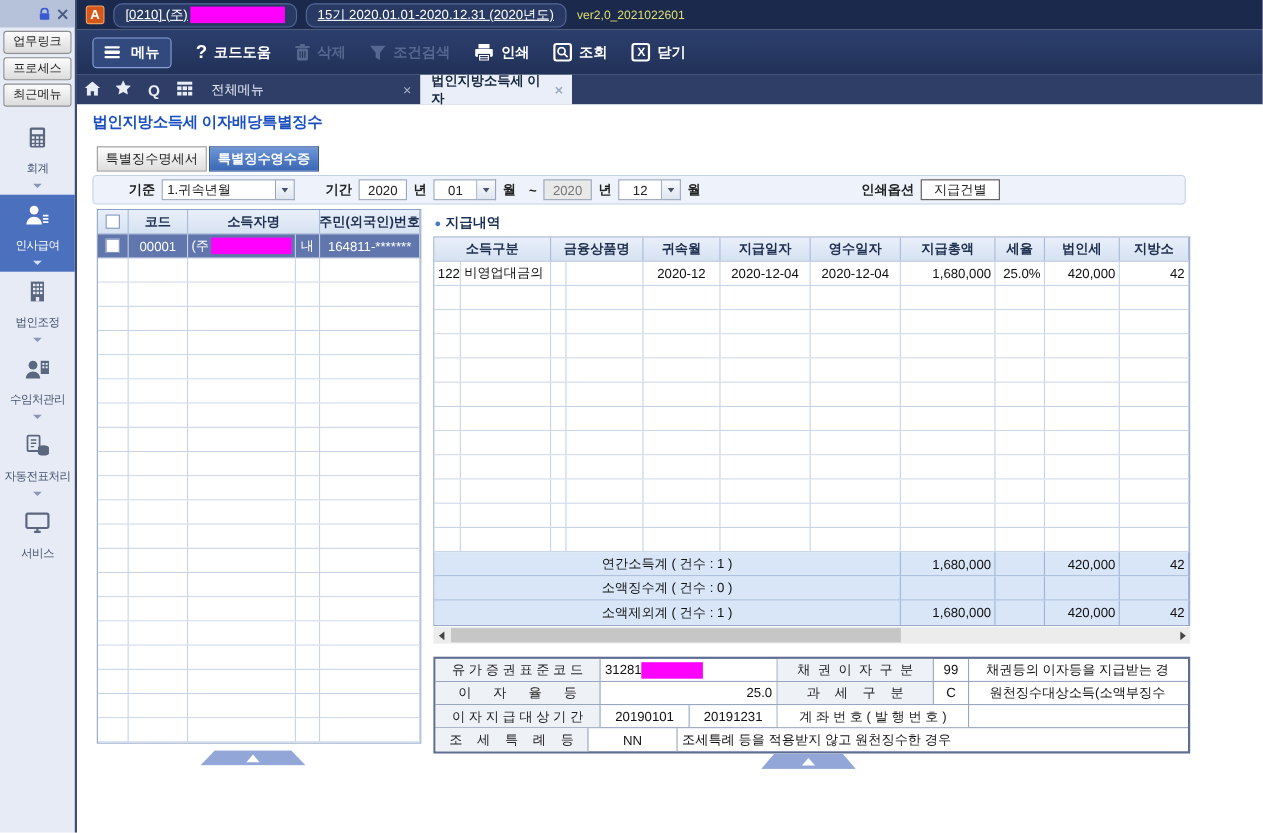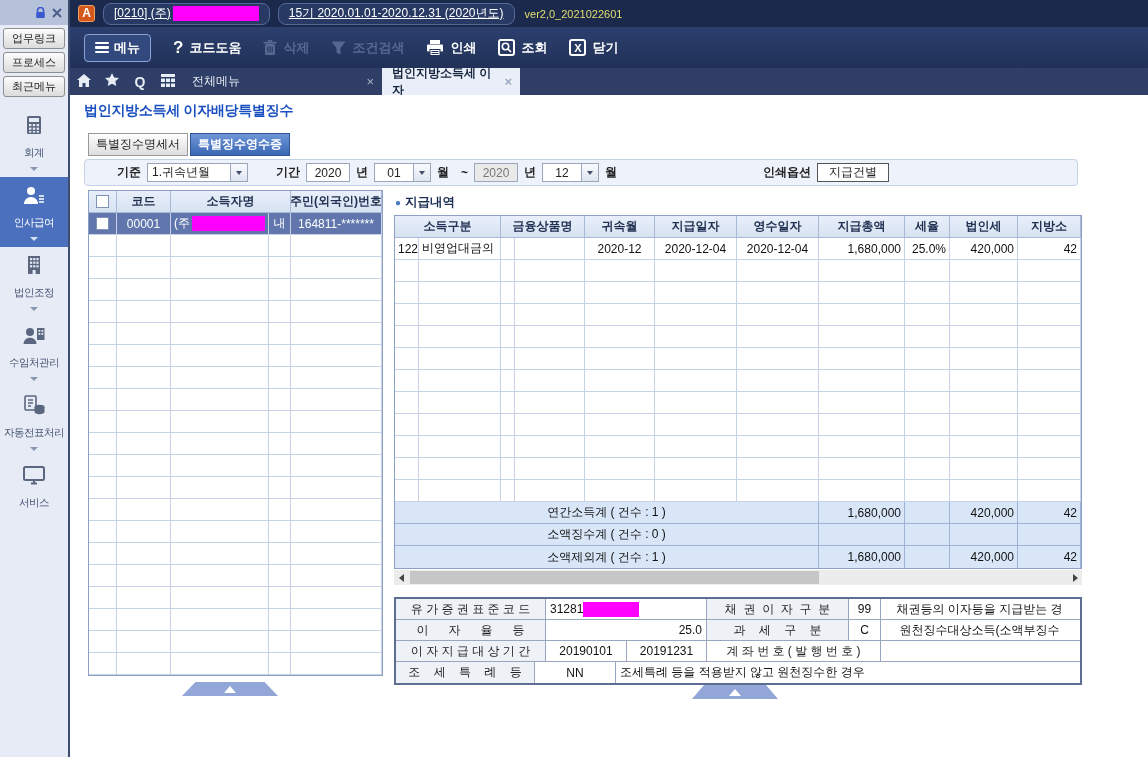--- a/index.html
+++ b/index.html
@@ -27,21 +27,21 @@
   .applogo { width:17px; height:17px; background:#d4581c; border:1px solid #f0a060; border-radius:3px; color:#fff; font-weight:bold; font-size:12px; text-align:center; line-height:15px; }
   .seg { background:#283a63; border:1px solid #55689a; border-radius:8px; color:#fff; padding:1px 10px 2px; font-size:12px; white-space:nowrap; }
   .seg .ul { text-decoration:underline; }
   .redact { display:inline-block; vertical-align:middle; background:var(--redact,#ff00ff); }
   .redact.title-r { width:86px; height:15px; margin-left:2px; }
   .ver { color:var(--version-text,#e3df6e); font-size:11px; margin-left:2px; }
 
   #toolbar { height:41px; background:linear-gradient(#2c3f6d,#213158); display:flex; align-items:center; gap:22px; padding-left:14px; color:#fff; }
   .tb { display:flex; align-items:center; gap:6px; font-size:13px; font-weight:bold; white-space:nowrap; }
   .tb.disabled { color:#56688f; }
-  .tb-menubtn { display:flex; align-items:center; gap:5px; background:#31497c; border:1px solid #8aa2d8; border-radius:4px; color:#fff; font-size:13px; font-weight:bold; padding:4px 10px; }
+  .tb-menubtn { display:flex; align-items:center; gap:10px; background:#31497c; border:1px solid #8aa2d8; border-radius:4px; color:#fff; font-size:13px; font-weight:bold; padding:4px 10px; }
   .bars { display:inline-block; }
   .bars i { display:block; width:14px; height:2.5px; background:#fff; margin:2px 0; border-radius:1px; }
   .qmark { font-size:17px; font-weight:bold; color:#fff; }
   .boxicon { width:17px; height:17px; border:2px solid #fff; border-radius:3px; display:flex; align-items:center; justify-content:center; font-size:11px; font-weight:bold; }
 
   #tabbar { height:27px; background:#2e3e67; display:flex; align-items:center; color:#e8ecf5; }
   .tbar-ico { width:28px; text-align:center; }
   .tab { display:flex; align-items:center; height:27px; padding:0 8px 0 10px; gap:8px; font-size:12px; }
   .tab .x { color:#aab4c8; font-size:13px; }
   .tab.inactive { width:200px; justify-content:space-between; }
@@ -55,21 +55,21 @@
   .subtab { position:absolute; top:38px; height:23px; font-size:12px; text-align:center; line-height:21px; }
   .subtab.inactive { left:18px; width:100px; background:linear-gradient(#fdfdfd,#dedede); border:1px solid #9a9a9a; color:#222; }
   .subtab.active { left:120px; width:100px; background:linear-gradient(#6f97d8,#3a67b4); border:1px solid #2f5598; color:#fff; font-weight:bold; }
 
   .filterbar { position:absolute; left:14px; top:64px; width:994px; height:27px; background:#eef3fb; border:1px solid #c4d2e6; border-radius:4px; display:flex; align-items:center; font-size:12px; color:#222; }
   .flabel { font-weight:bold; margin:0 6px; white-space:nowrap; }
   .fbox { background:#fff; border:1px solid #9aa6ba; height:19px; display:inline-flex; align-items:center; padding:0 4px; }
   .fbox.muted { background:#e9e9e9; color:#777; }
   .fbox.yr { width:44px; justify-content:center; }
   .fbox.mo { width:40px; justify-content:center; }
-  .fbox.sel { width:84px; }
+  .fbox.sel { width:104px; }
   .ddbtn { width:17px; height:19px; background:linear-gradient(#f8fafd,#dfe6f0); border:1px solid #9aa6ba; border-left:none; display:inline-flex; align-items:center; justify-content:center; }
   .ddbtn i { width:0; height:0; border-left:3.5px solid transparent; border-right:3.5px solid transparent; border-top:4px solid #44506a; }
   .popt { width:72px; height:19px; background:#fff; border:1px solid #555; text-align:center; line-height:17px; }
 
   
   .grid { position:absolute; border:1px solid #8ba0c4; background:#fff; }
   .grow { display:flex; height:22px; border-bottom:1px solid #c6d2e6; background:#fff; }
   .gcell { border-right:1px solid #c6d2e6; height:100%; display:flex; align-items:center; padding:0 3px; overflow:hidden; white-space:nowrap; }
   .ghead { background:linear-gradient(#e9effa,#d6e2f2); border-bottom:1px solid #a9bad6; font-weight:bold; color:#203050; }
   .ghead .gcell { border-right:1px solid #a9bad6; justify-content:center; }

